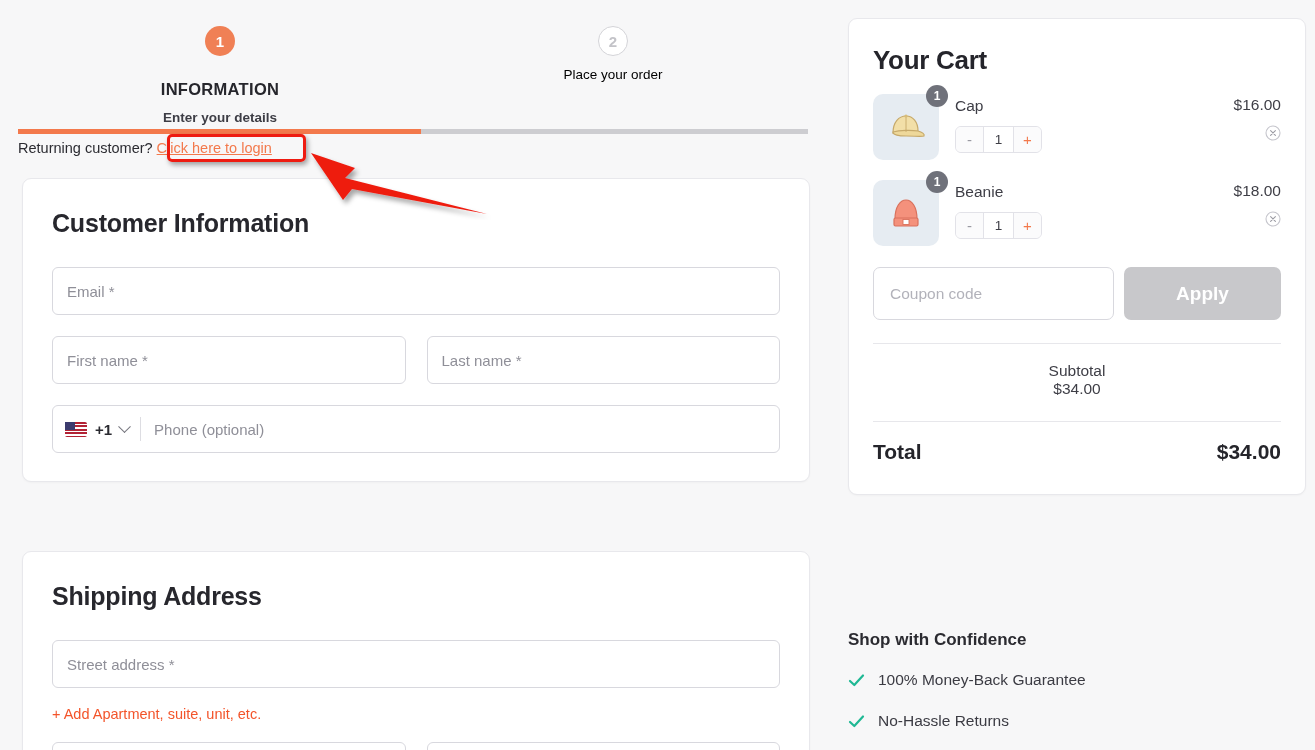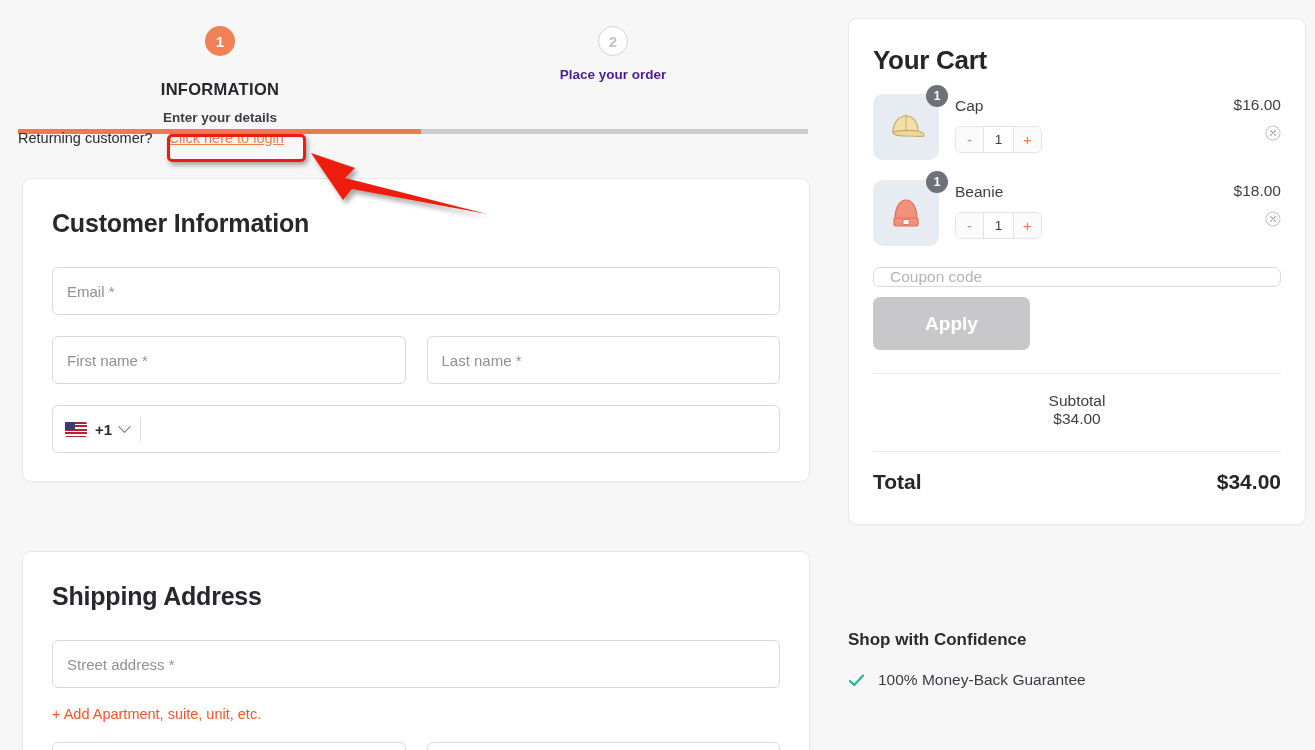--- a/index.html
+++ b/index.html
@@ -87,44 +87,44 @@
     letter-spacing: 0.3px;
   }
   .step-title.active { color: #26262c; }
   .step-title.inactive { color: #a8a8af; }
 
   .step-sub {
     margin-top: 11px;
     font-size: 13.5px;
   }
   .step-sub.active { color: #3d3d45; font-weight: 700; }
-  .step-sub.inactive { color: #4c1d95; font-weight: bold; }
+  .step-sub.inactive { color: #000000; }
 
   .progress-track {
     position: absolute;
     left: 18px;
     top: 129px;
     width: 790px;
     height: 5px;
     background: #cdcdd1;
   }
   .progress-fill {
     height: 100%;
     width: 51%;
     background: #f3794c;
   }
 
   
   .returning-row {
     position: absolute;
     left: 18px;
-    top: 130px;
+    top: 140px;
     display: flex;
     align-items: flex-end;
-    gap: 16px;
+    gap: 4px;
     font-size: 14.5px;
     color: #2b2b31;
     white-space: nowrap;
   }
   .login-link {
     color: #f3794c;
     cursor: pointer;
     font-size: 14.5px;
     text-decoration: underline;
   }
@@ -364,21 +364,20 @@
     display: inline-block;
     cursor: pointer;
     line-height: 0;
   }
 
   
   .coupon-row {
     display: flex;
     gap: 10px;
     margin-top: 21px;
-    flex-direction: column;
   }
   .coupon-input {
     flex: 1;
     height: 53px;
     border: 1px solid #d8d8de;
     border-radius: 7px;
     padding: 0 16px;
     font-family: "Liberation Sans", sans-serif;
     font-size: 15.5px;
     color: #2b2b31;
@@ -519,20 +518,21 @@
       <div class="field-row">
         <input class="field" type="text" placeholder="First name *" style="">
         <input class="field" type="text" placeholder="Last name *" style="">
       </div>
 
       <div class="phone-wrap">
         <span class="flag"></span>
         <span class="dial-code">+1</span>
         <span class="chev"></span>
         <span class="phone-divider"></span>
+        <input class="phone-input" type="text" placeholder="Phone (optional)" style="">
       </div>
     </div>
 
     <div class="card card-left" id="shipping-card">
       <div class="card-heading">Shipping Address</div>
 
       <input class="field" type="text" placeholder="Street address *" style="">
 
       <span class="add-apt">+ Add Apartment, suite, unit, etc.</span>
 
@@ -639,20 +639,28 @@
 
       <div class="conf-item">
         <span class="check">
           <svg width="17" height="17" viewBox="0 0 17 17" aria-hidden="true">
             <path d="M2 9 L6.3 13 L15 3.5" fill="none" stroke="#1fb894" stroke-width="2.2" stroke-linecap="round" stroke-linejoin="round"></path>
           </svg>
         </span>
         <span>100% Money-Back Guarantee</span>
       </div>
 
+      <div class="conf-item">
+        <span class="check">
+          <svg width="17" height="17" viewBox="0 0 17 17" aria-hidden="true">
+            <path d="M2 9 L6.3 13 L15 3.5" fill="none" stroke="#1fb894" stroke-width="2.2" stroke-linecap="round" stroke-linejoin="round"></path>
+          </svg>
+        </span>
+        <span>No-Hassle Returns</span>
+      </div>
     </div>
   </div>
 
   <div class="annot-box"></div>
 
   <svg class="annot-arrow" viewBox="0 0 190 80">
     <defs>
       <filter id="arrowShadow" x="-30%" y="-30%" width="170%" height="170%">
         <feDropShadow dx="3" dy="4" stdDeviation="2.5" flood-color="#000000" flood-opacity="0.35"></feDropShadow>
       </filter>

